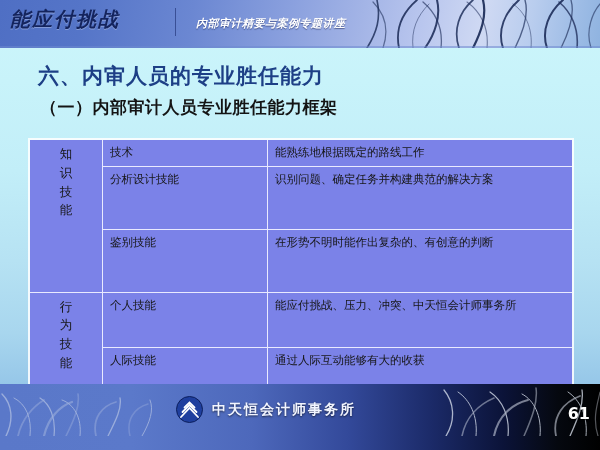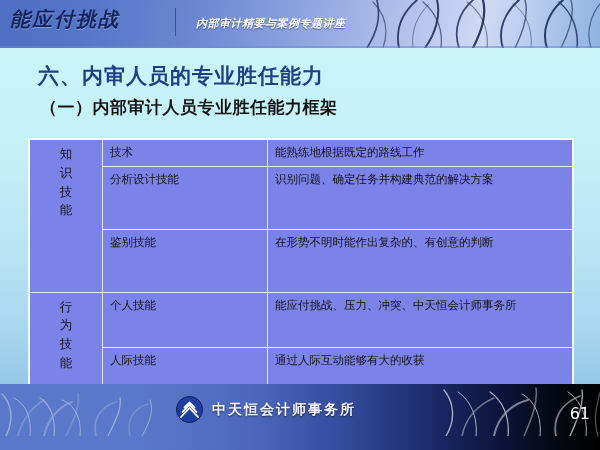--- a/index.html
+++ b/index.html
@@ -201,21 +201,21 @@
     color: #f2f5ff;
     text-shadow: 0 1px 2px rgba(0,0,0,.6);
     white-space: nowrap;
   }
   #page-number {
     position: absolute;
     right: 10px;
     top: 20px;
     font-family: "DejaVu Sans", "Liberation Sans", sans-serif;
     font-size: 16px;
-    font-weight: 400;
+    font-weight: 700;
     color: #ffffff;
     text-shadow: 0 1px 2px rgba(0,0,0,.8);
   }
 </style>
 </head>
 <body>
 
 <div id="slide">
 
   <div id="header">

